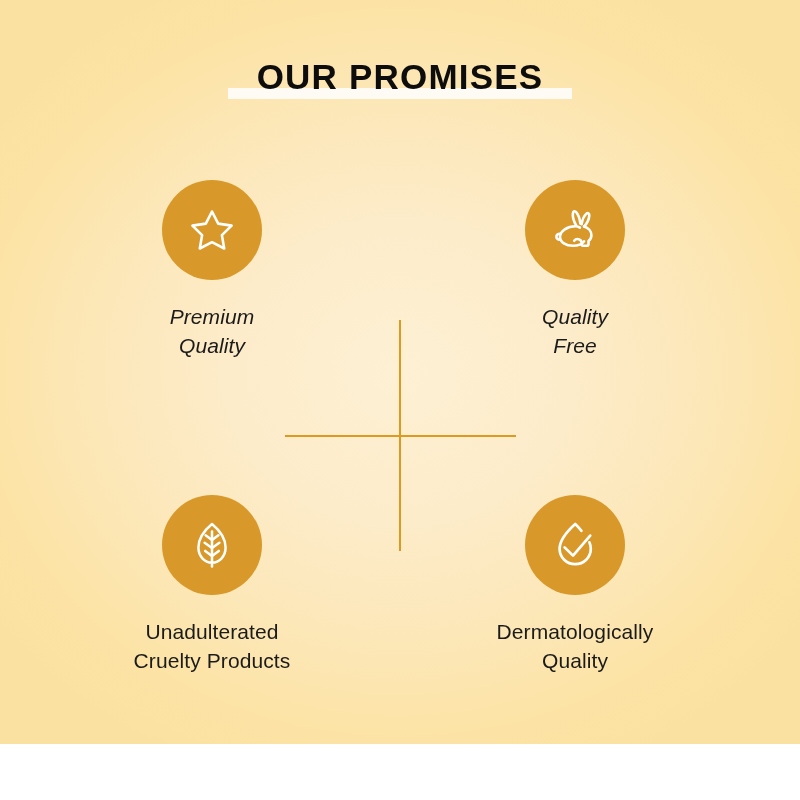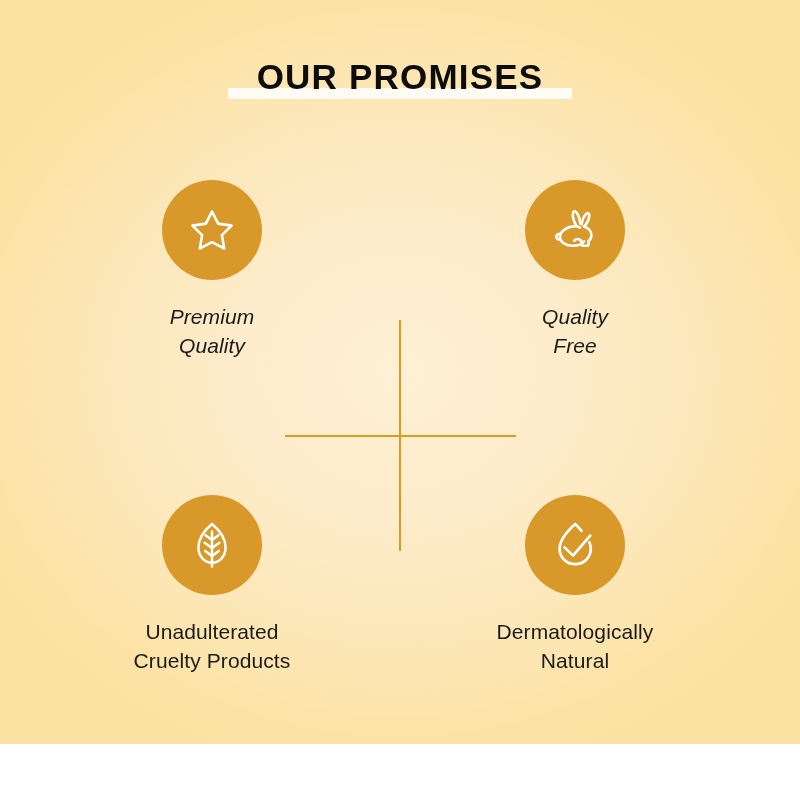--- a/index.html
+++ b/index.html
@@ -186,16 +186,16 @@
                    C22.0 9.7 10.6 20.6 10.6 30.8
                    C10.6 39.4 17.5 46.2 26.2 46.2
                    C34.9 46.2 41.8 39.4 41.8 30.8
                    C41.8 28.7 41.3 26.5 40.4 24.3"></path>
 
           <path d="M15.6 29.4 L24.0 37.6 L41.2 17.6"></path>
         </svg>
       </span>
     </div>
     <div class="promise-label">Dermatologically
-Natural</div>
+Quality</div>
   </div>
 
 </div>
 
 </body></html>

